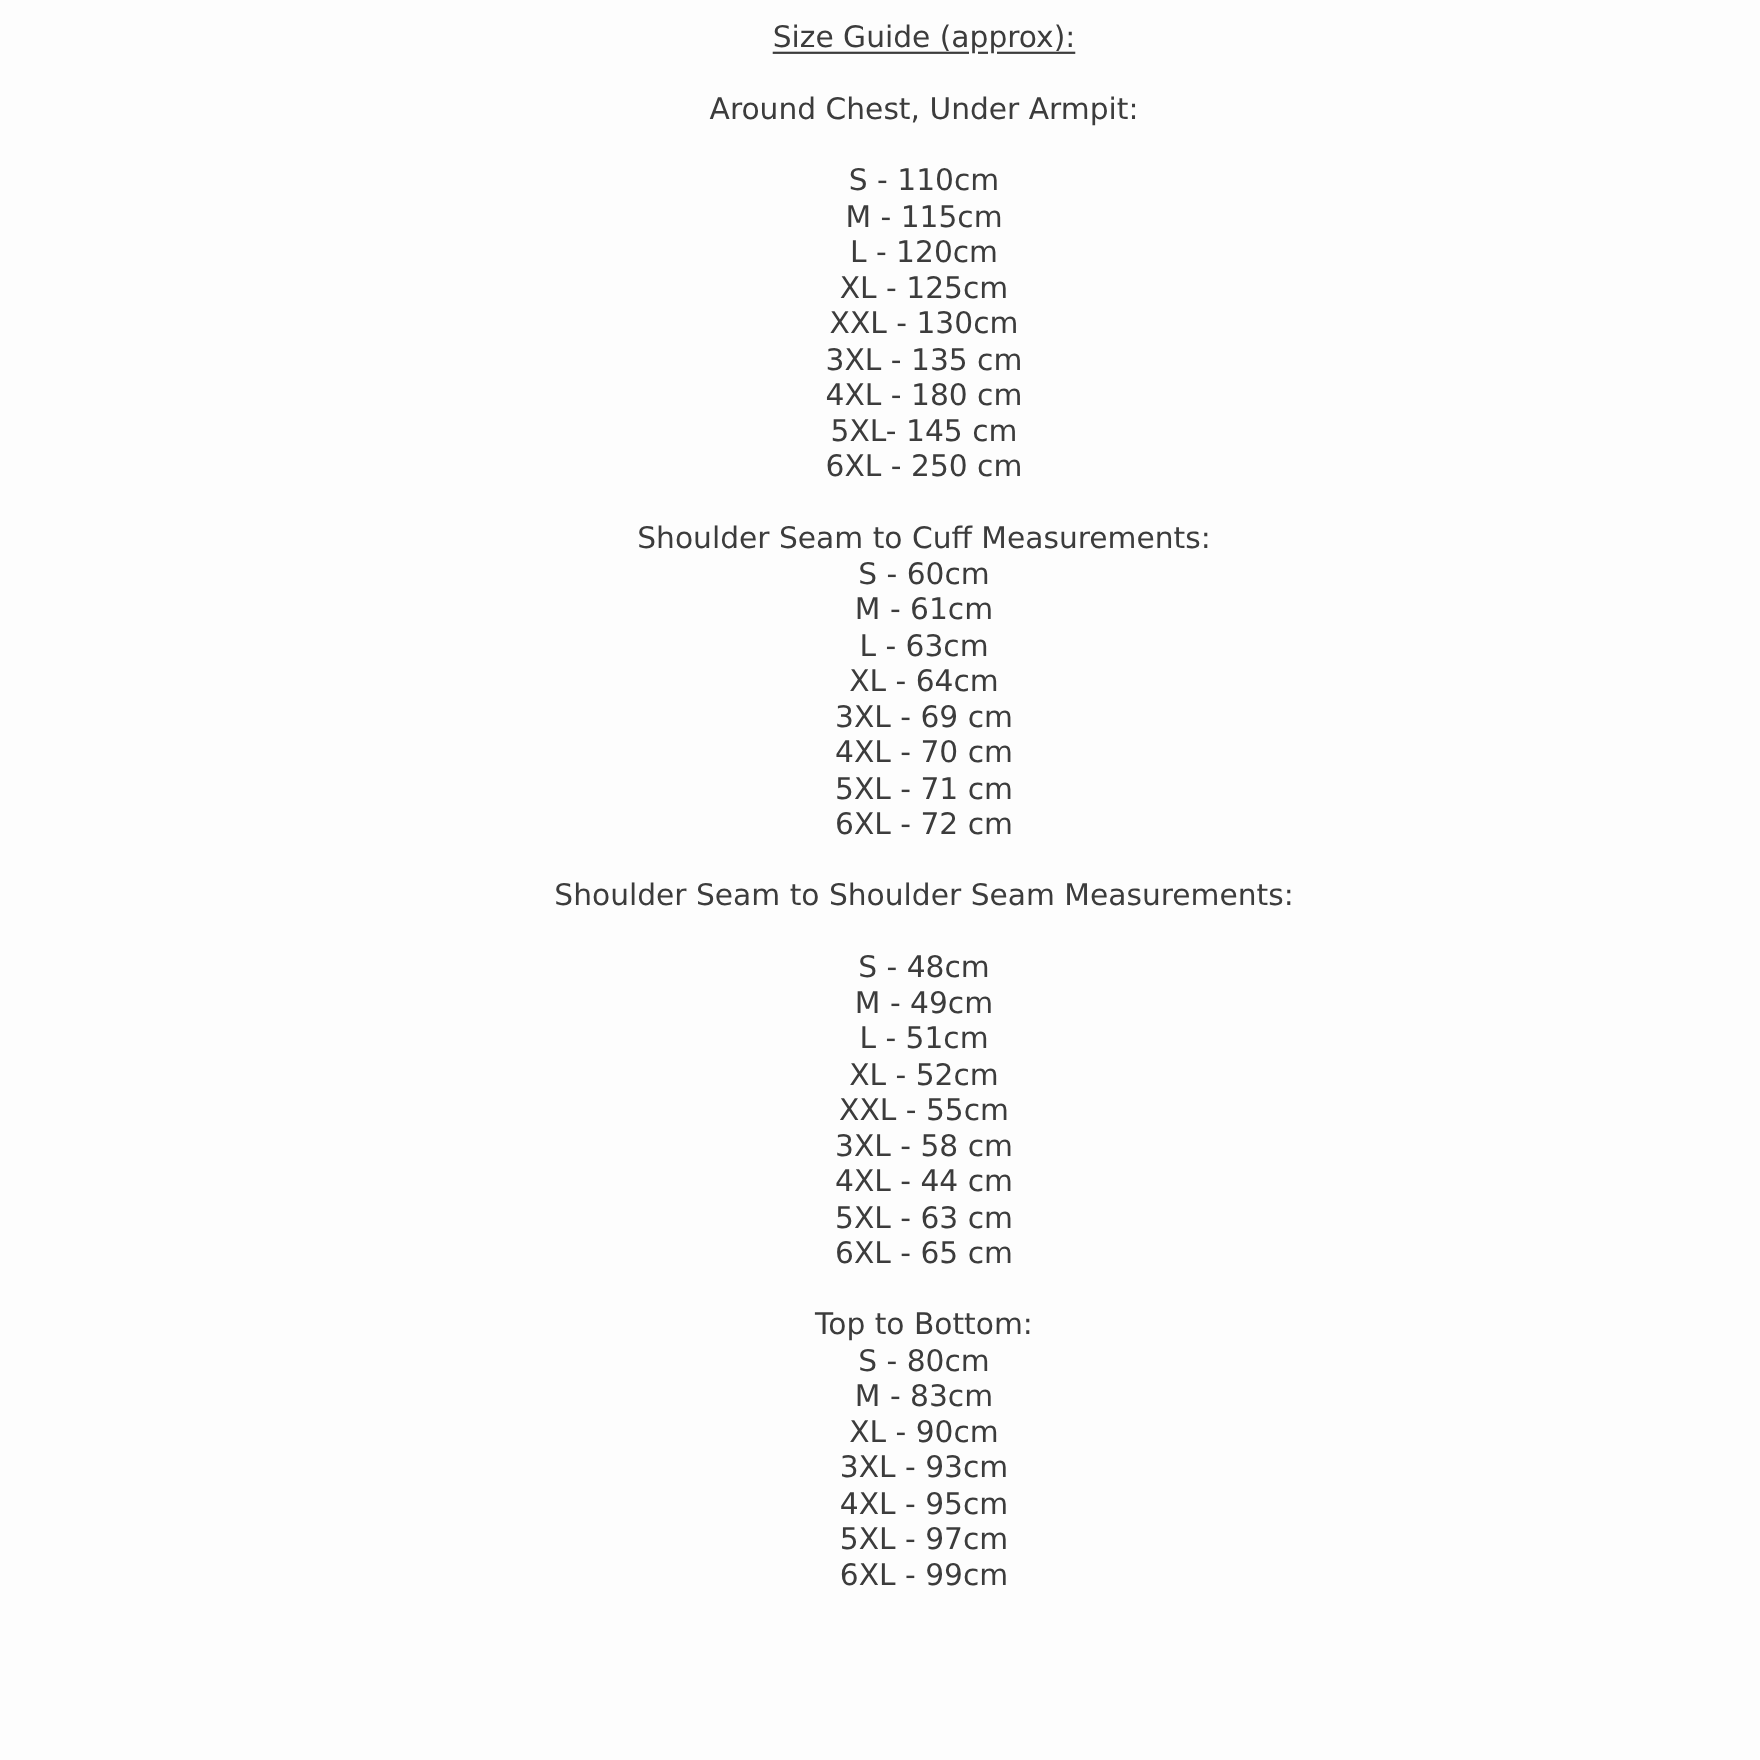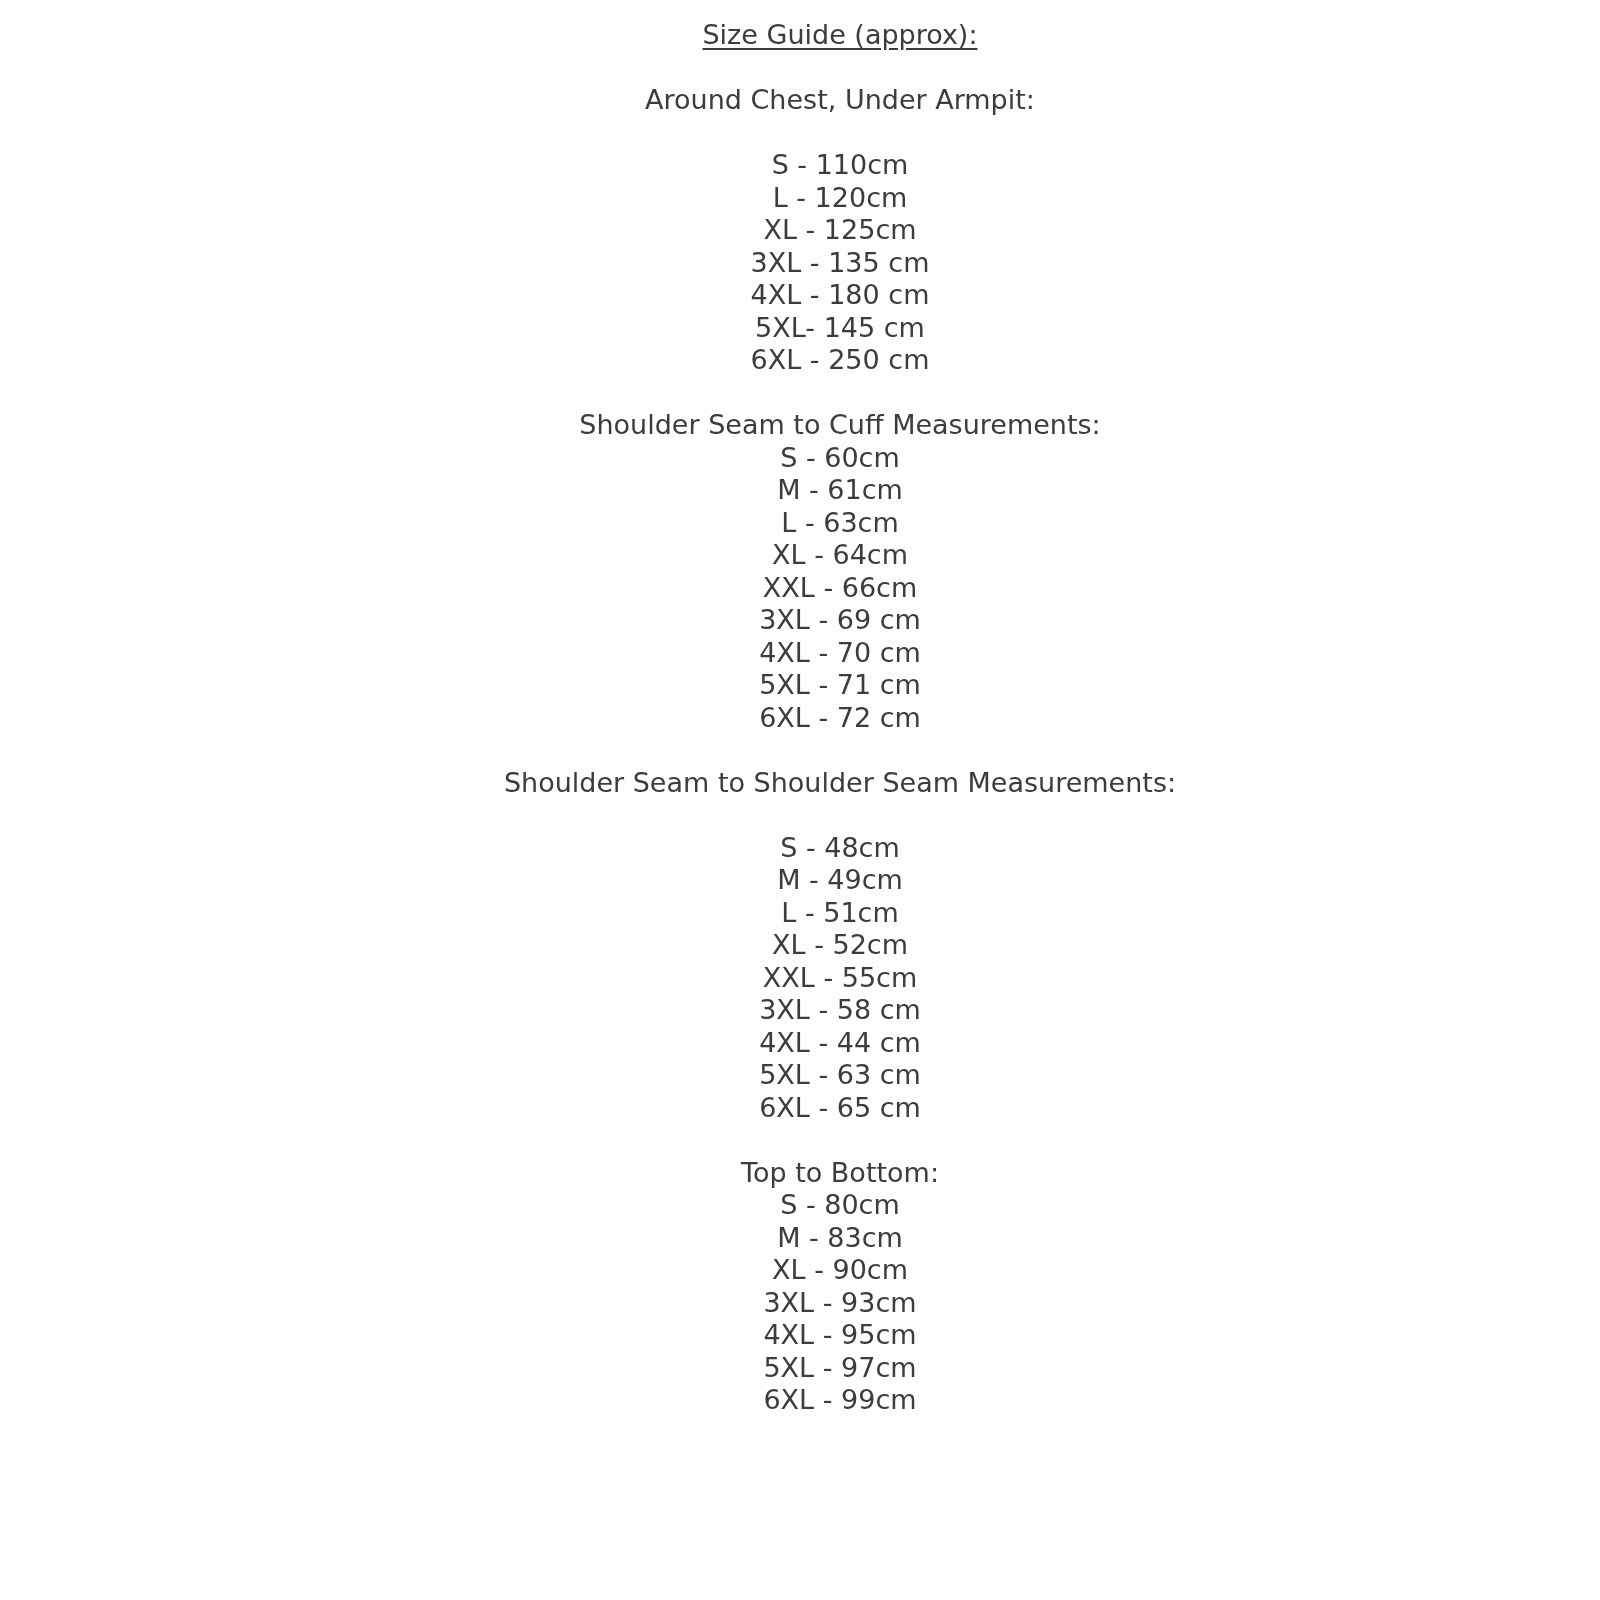--- a/index.html
+++ b/index.html
@@ -39,34 +39,35 @@
 <body>
 
 <div class="doc">
 
   <div class="line title">Size Guide (approx):</div>
   <div class="spacer"></div>
 
   <div class="line">Around Chest, Under Armpit:</div>
   <div class="spacer"></div>
   <div class="line">S - 110cm</div>
+  <div class="line">M - 115cm</div>
   <div class="line">L - 120cm</div>
   <div class="line">XL - 125cm</div>
+  <div class="line">XXL - 130cm</div>
   <div class="line">3XL - 135 cm</div>
   <div class="line">4XL - 180 cm</div>
   <div class="line">5XL- 145 cm</div>
   <div class="line">6XL - 250 cm</div>
   <div class="spacer"></div>
 
   <div class="line">Shoulder Seam to Cuff Measurements:</div>
   <div class="line">S - 60cm</div>
   <div class="line">M - 61cm</div>
   <div class="line">L - 63cm</div>
   <div class="line">XL - 64cm</div>
-  <div class="line">XXL - 66cm</div>
   <div class="line">3XL - 69 cm</div>
   <div class="line">4XL - 70 cm</div>
   <div class="line">5XL - 71 cm</div>
   <div class="line">6XL - 72 cm</div>
   <div class="spacer"></div>
 
   <div class="line">Shoulder Seam to Shoulder Seam Measurements:</div>
   <div class="spacer"></div>
   <div class="line">S - 48cm</div>
   <div class="line">M - 49cm</div>

